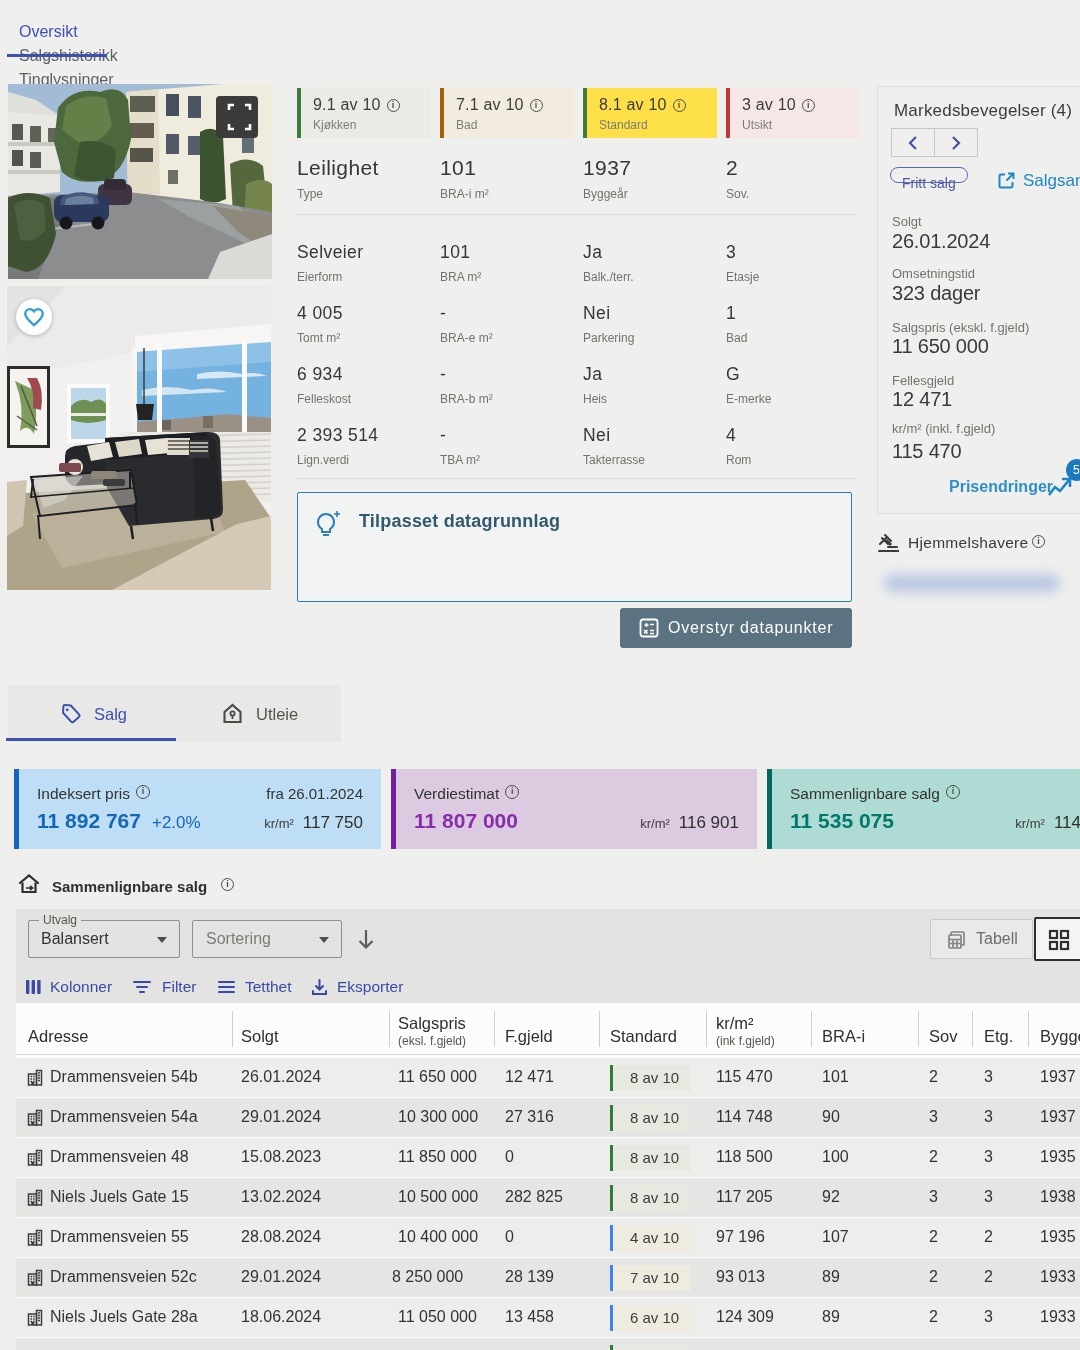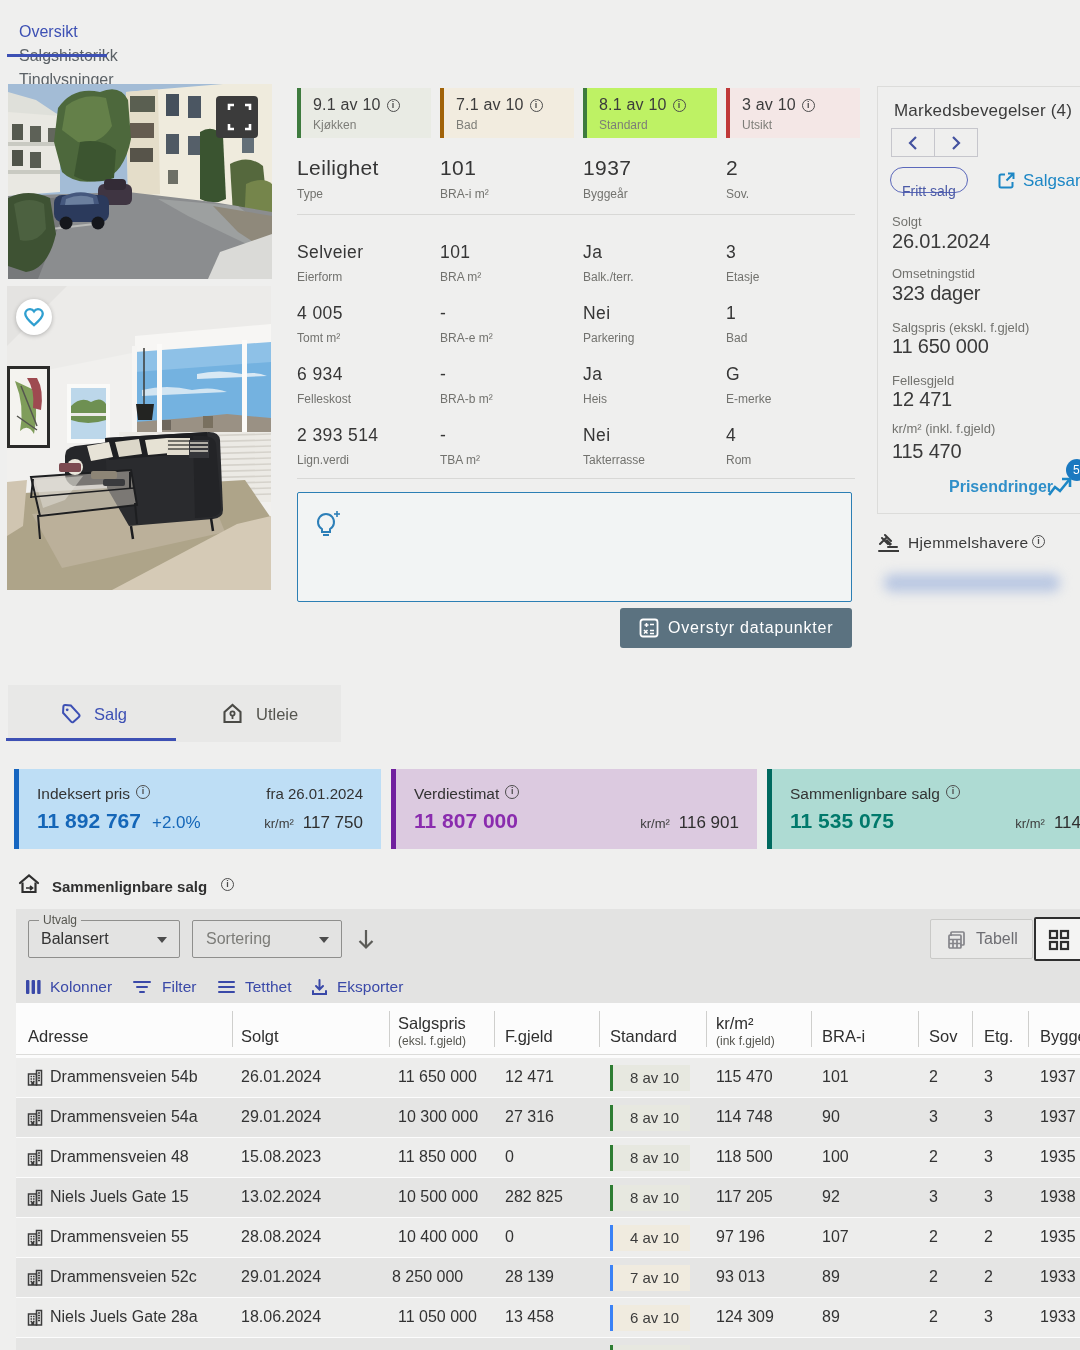--- a/index.html
+++ b/index.html
@@ -30,21 +30,21 @@
   .infobox p { font-size:15.5px; color:#4e6874; line-height:27px; padding:5px 0 0 61px; }
 
   .ovbtn { position:absolute; left:620px; top:608px; width:232px; height:40px; background:#5b7280; border-radius:3px; color:#fff; font-size:16px; letter-spacing:.8px; display:flex; align-items:center; }
 
   
   .card { position:absolute; left:877px; top:86px; width:222px; height:428px; border:1px solid #dcdcda; }
   .lbl { font-size:13px; color:#72726e; }
   .val { font-size:20px; color:#3a3a3a; letter-spacing:-0.2px; }
 
   .navbtn { position:absolute; width:44px; height:29px; border:1px solid #c6c6cc; background:transparent; text-align:center; color:#4b5aa7; font-size:15px; line-height:27px; }
-  .pill { position:absolute; left:890px; top:167px; height:16px; border:1.5px solid #5b68bb; border-radius:13px; color:#4b5aa7; font-size:14px; line-height:23px; padding:12px 11px; }
+  .pill { position:absolute; left:890px; top:167px; height:16px; border:1.5px solid #5b68bb; border-radius:13px; color:#4b5aa7; font-size:14px; line-height:23px; padding:4px 11px; }
 
   
   .tabs2 { position:absolute; left:8px; top:685px; width:333px; height:57px; background:#e8e8e7; }
   .tab2line { position:absolute; left:6px; top:738px; width:170px; height:3px; background:#3d50b4; }
 
   
   .stat { position:absolute; top:769px; height:80px; }
   .stat .top { display:flex; padding:16px 18px 0 18px; }
   .stat .bot { display:flex; align-items:baseline; padding:6px 18px 0 18px; }
   .stat .t1 { font-size:15.5px; color:#333; }
@@ -215,21 +215,21 @@
 </div>
 
 <div class="rate" style="left:297px; background:#e9ebe4; border-left:4px solid #3e7b3e;">
     <div class="v">9.1 av 10<span class="info-i">i</span></div>
     <div class="l">Kjøkken</div>
   </div>
 <div class="rate" style="left:440px; background:#f2ecdf; border-left:4px solid #a16207;">
     <div class="v">7.1 av 10<span class="info-i">i</span></div>
     <div class="l">Bad</div>
   </div>
-<div class="rate" style="left:583px; background:#bef264; border-left:4px solid #3e7b3e;">
+<div class="rate" style="left:583px; background:#fde047; border-left:4px solid #3e7b3e;">
     <div class="v">8.1 av 10<span class="info-i">i</span></div>
     <div class="l">Standard</div>
   </div>
 <div class="rate" style="left:726px; background:#f4e7e6; border-left:4px solid #c03939;">
     <div class="v">3 av 10<span class="info-i">i</span></div>
     <div class="l">Utsikt</div>
   </div>
 
 <div class="cell" style="left:297px; top:156px;">
     <div class="v" style="font-size:21px;">Leilighet</div>
@@ -318,20 +318,21 @@
   <svg width="30" height="30" viewBox="0 0 30 30" style="position:absolute; left:15px; top:15px;">
     <g fill="none" stroke="#2d7fb8" stroke-width="2">
       <path d="M9 21 a8 8 0 1 1 8 0 v3 h-8 Z"></path>
       <line x1="10" y1="27" x2="16" y2="27"></line>
     </g>
     <g stroke="#2d7fb8" stroke-width="1.6">
       <line x1="24" y1="3" x2="24" y2="9"></line>
         <line x1="21" y1="6" x2="27" y2="6"></line>
     </g>
   </svg>
+  <h3>Tilpasset datagrunnlag</h3>
 </div>
 
 <div class="ovbtn">
   <svg width="20" height="20" viewBox="0 0 20 20" style="margin-left:19px;">
     <rect x="1.5" y="1.5" width="17" height="17" rx="2.5" fill="none" stroke="#fff" stroke-width="1.8"></rect>
     <path d="M5.5 7 h4 M7.5 5 v4 M11 12.5 h4 M11 15.5 h4 M5 12 l3.5 3.5 M8.5 12 l-3.5 3.5 M11 6.5 h4" stroke="#fff" stroke-width="1.5" fill="none"></path>
   </svg>
   <span style="margin-left:9px;">Overstyr datapunkter</span>
 </div>
 

